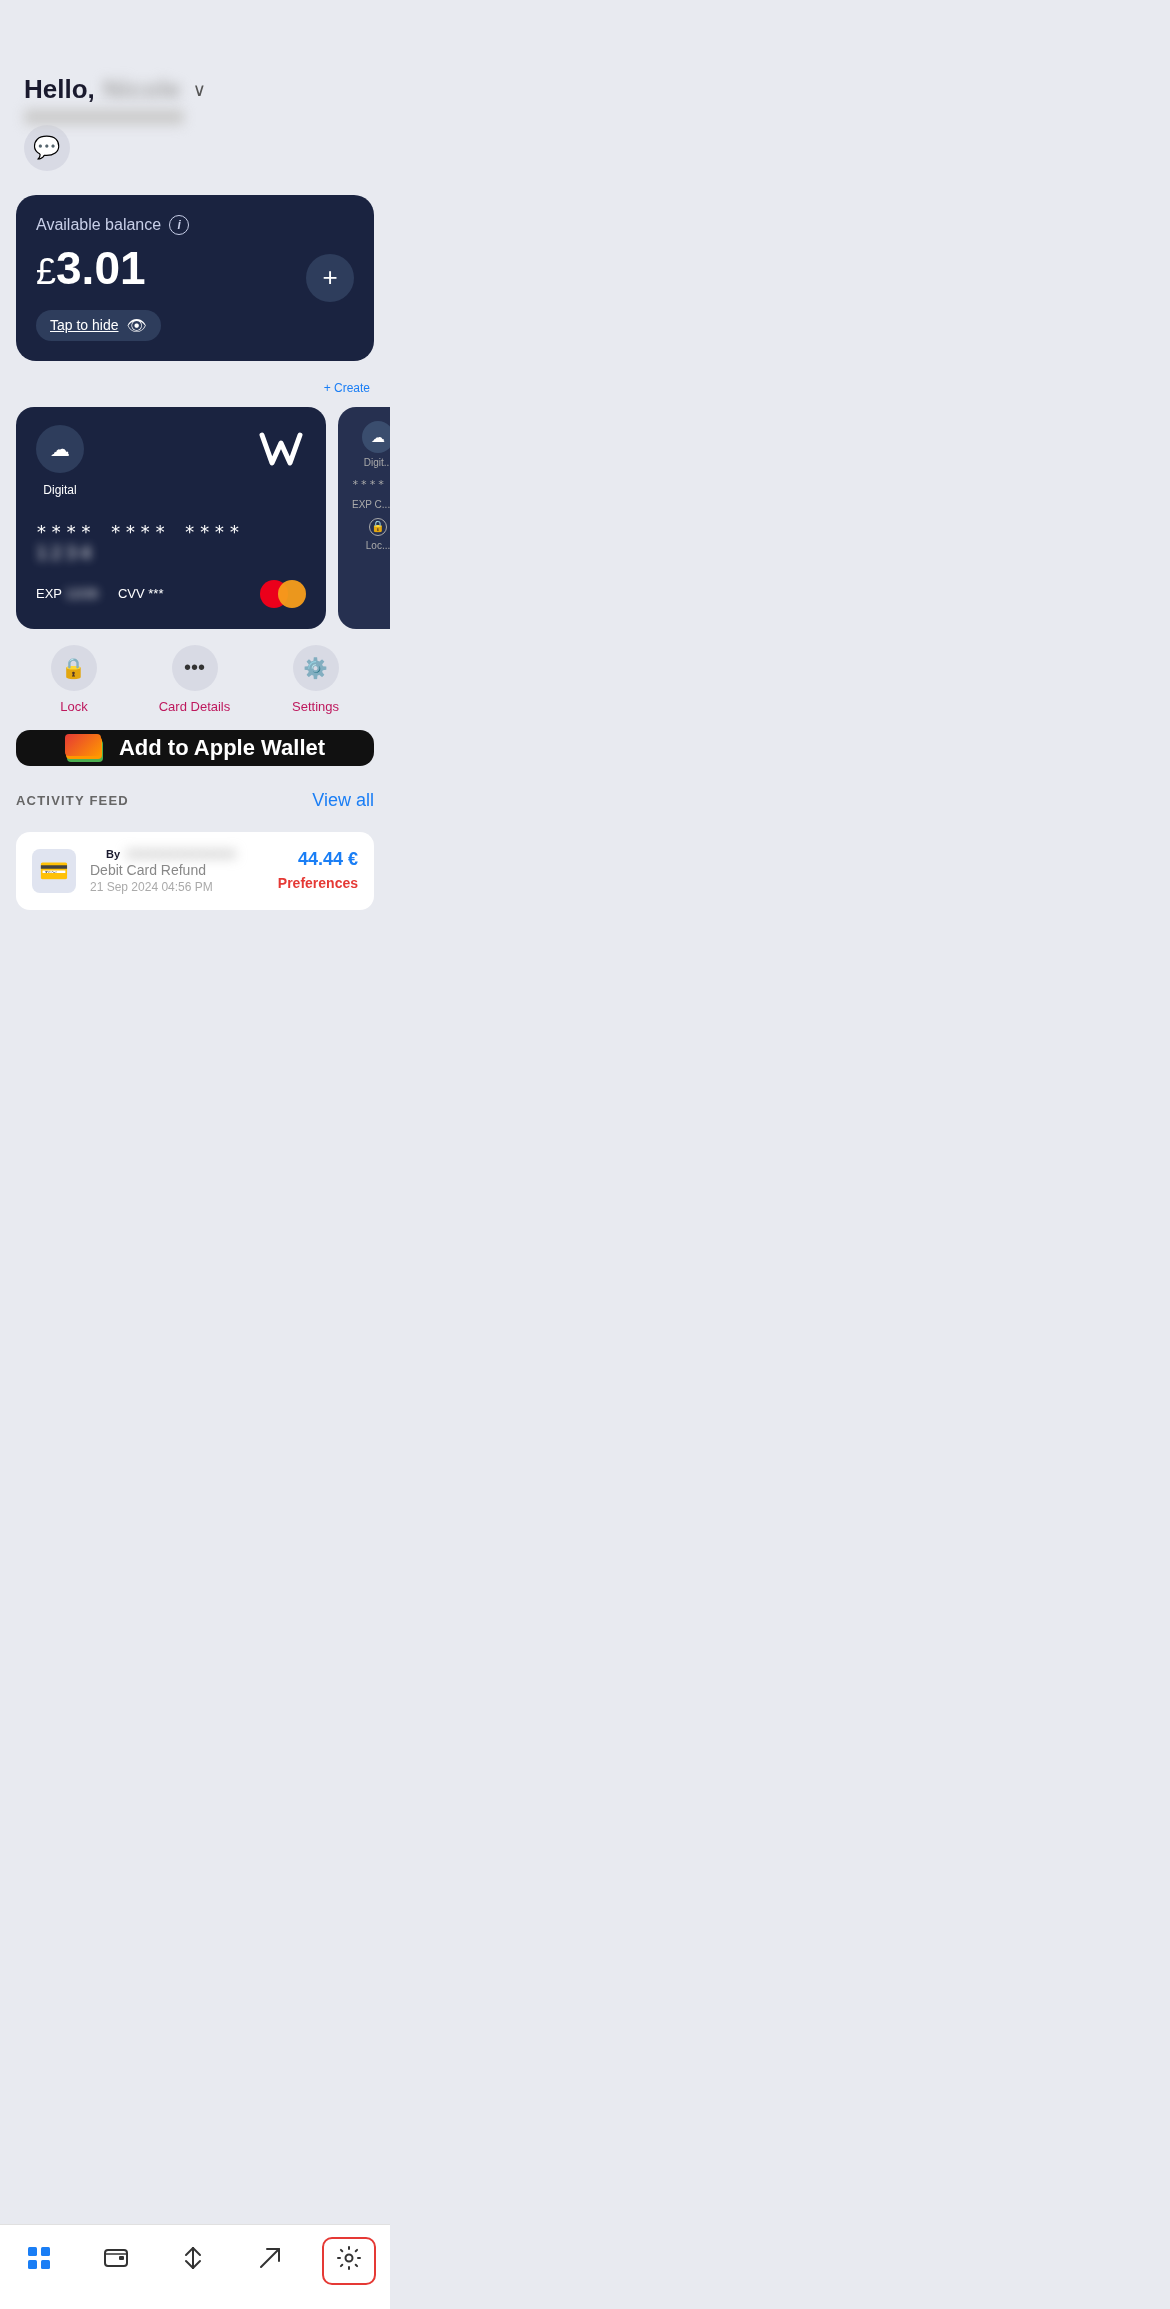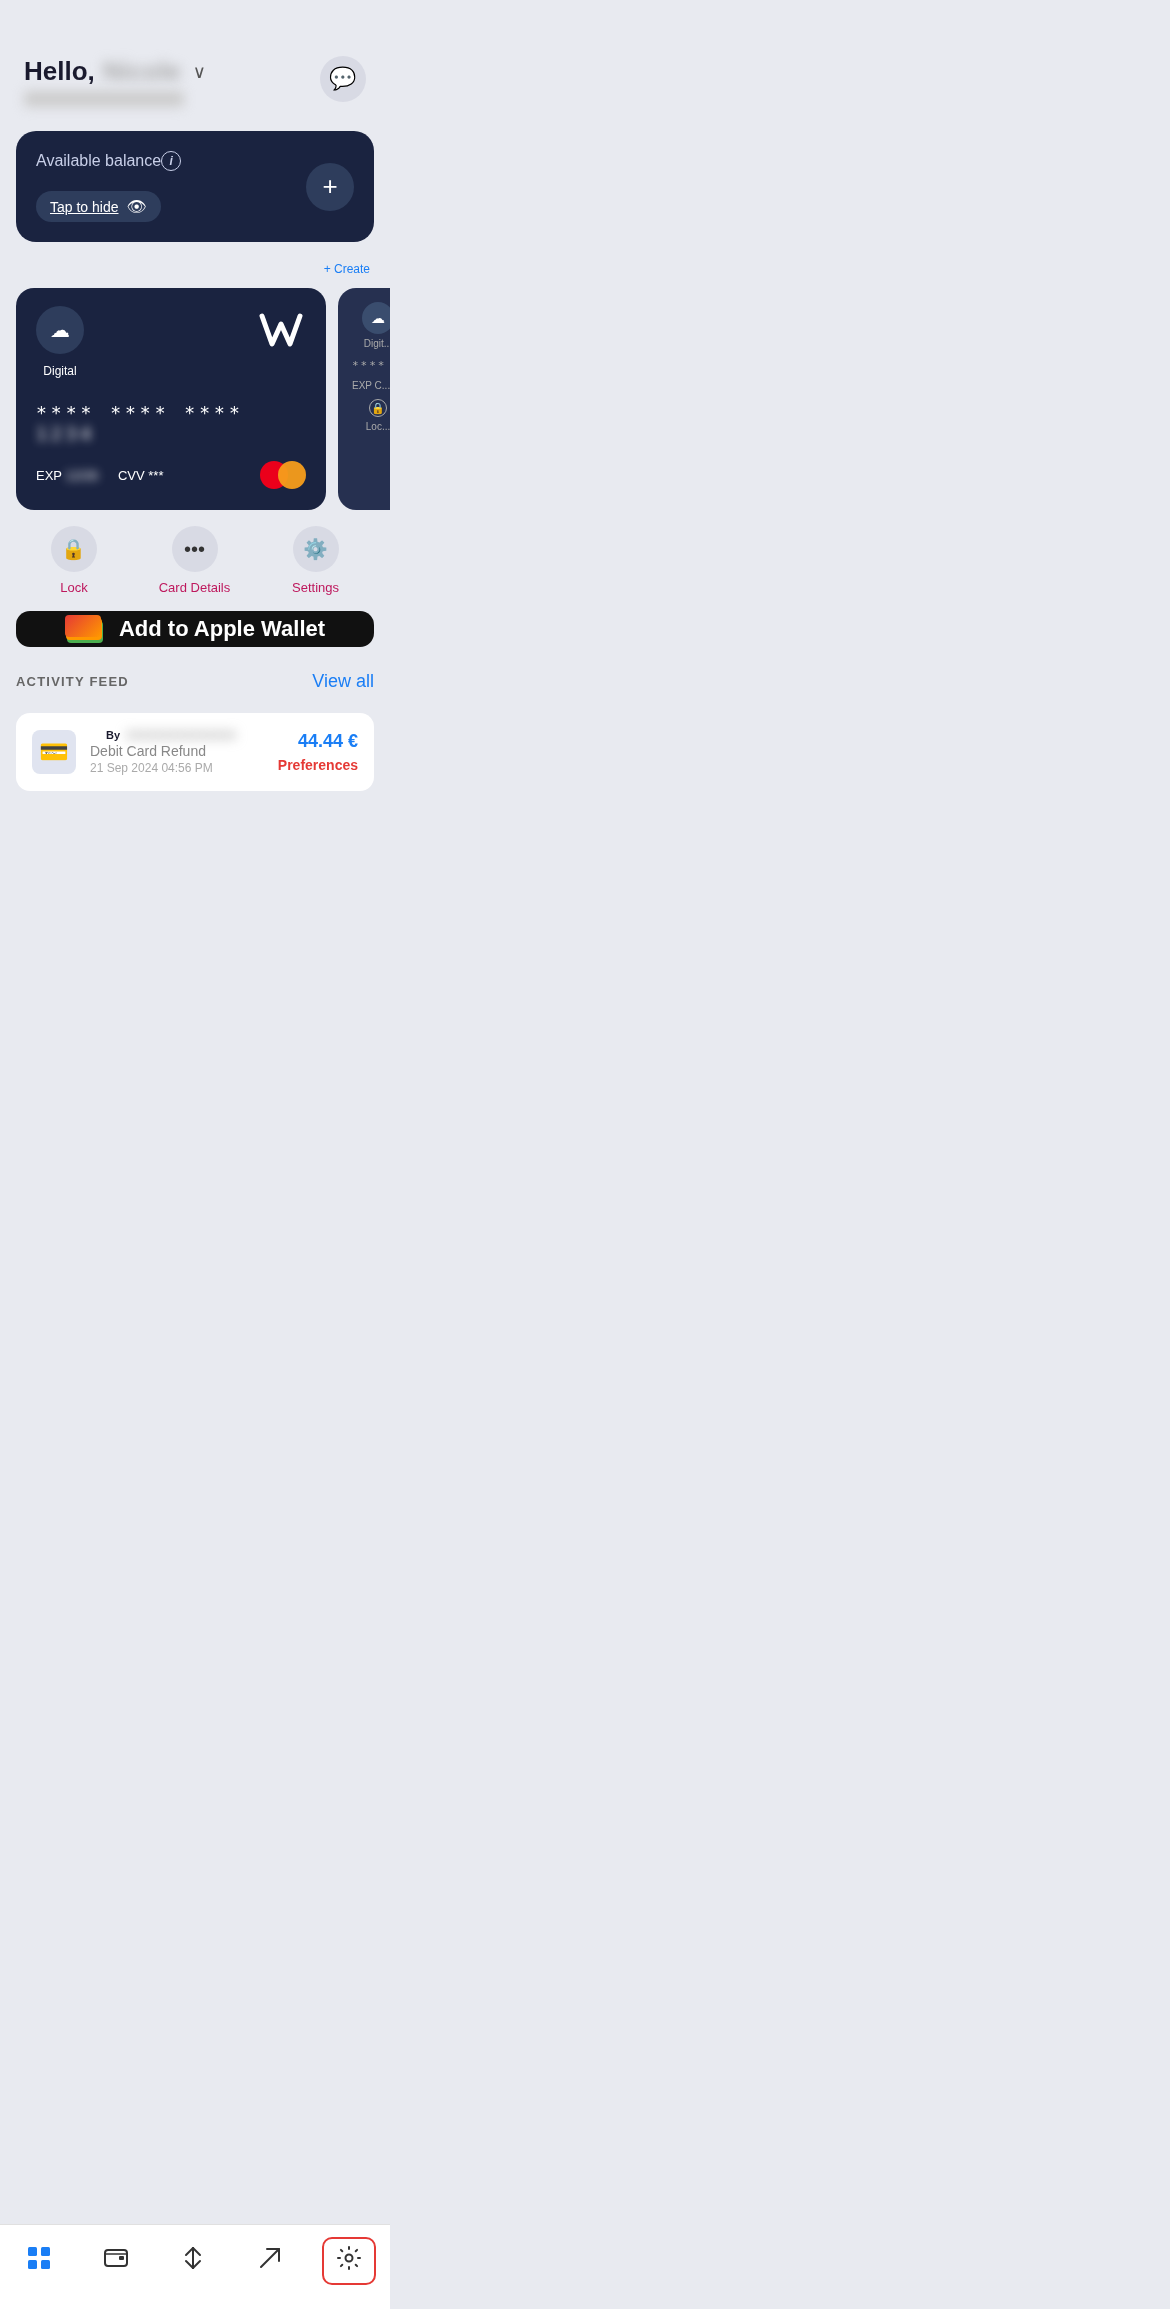--- a/index.html
+++ b/index.html
@@ -8,25 +8,26 @@
       background: #e8eaf0;
       font-family: -apple-system, BlinkMacSystemFont, 'Segoe UI', sans-serif;
       width: 390px;
       min-height: 769px;
       overflow-x: hidden;
       position: relative;
     }
 
     
     .header {
-      padding: 56px 24px 16px;
+      padding: 74px 24px 16px;
       display: flex;
       align-items: flex-start;
       justify-content: space-between;
       background: #e8eaf0;
+      flex-direction: column;
     }
     .header-left {
       flex: 1;
     }
     .hello-row {
       display: flex;
       align-items: center;
       gap: 8px;
     }
     .hello-text {
@@ -77,21 +78,22 @@
     .balance-card {
       margin: 8px 16px 16px;
       background: #1a2340;
       border-radius: 20px;
       padding: 20px 20px 20px;
       position: relative;
     }
     .balance-label-row {
       display: flex;
       align-items: center;
-      margin-bottom: 20px;
+      gap: 8px;
+      margin-bottom: 8px;
       text-align: right;
     }
     .balance-label {
       color: #c8cfe8;
       font-size: 16px;
       font-weight: 400;
     }
     .info-icon {
       width: 20px;
       height: 20px;
@@ -487,20 +489,23 @@
     <span class="chat-icon">💬</span>
   </button>
 </div>
 
 <div class="balance-card">
   <div class="balance-label-row">
     <span class="balance-label">Available balance</span>
     <div class="info-icon">
       <span>i</span>
     </div>
+  </div>
+  <div class="balance-amount">
+    <span class="currency">£</span><span>3.01</span>
   </div>
   <button class="add-btn">
     <span>+</span>
   </button>
   <div class="tap-to-hide">
     <span class="tap-to-hide-text">Tap to hide</span>
     <span class="eye-icon">👁</span>
   </div>
 </div>
 

